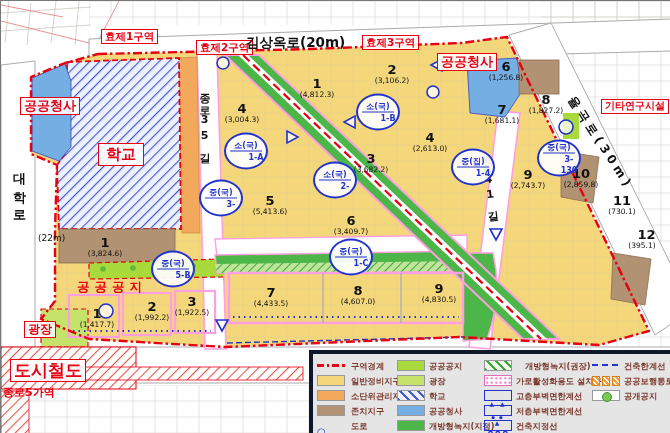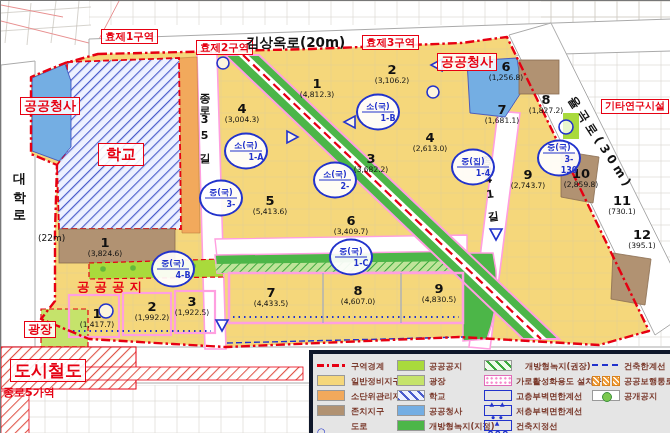--- a/index.html
+++ b/index.html
@@ -271,21 +271,21 @@
       <div class="ba">(2,743.7)</div>
     </div>
     <div class="blk" style="left: 580px; top: 166px;">
       <div class="bn">10</div>
       <div class="ba">(2,859.8)</div>
     </div>
     <div class="blk" style="left: 621px; top: 193px;">
       <div class="bn">11</div>
       <div class="ba">(730.1)</div>
     </div>
-    <div class="blk" style="left: 641px; top: 227px;">
+    <div class="blk" style="left: 641px; top: 227px; text-align: right;">
       <div class="bn">12</div>
       <div class="ba">(395.1)</div>
     </div>
     <div class="blk" style="left: 104px; top: 235px;">
       <div class="bn">1</div>
       <div class="ba">(3,824.6)</div>
     </div>
     <div class="blk" style="left: 96px; top: 306px;">
       <div class="bn">1</div>
       <div class="ba">(1,417.7)</div>
@@ -309,21 +309,21 @@
     <div class="marker" style="left: 334px; top: 179px;">
       <div class="mt">소(국)</div>
       <div class="mb">2-</div>
     </div>
     <div class="marker" style="left: 220px; top: 197px;">
       <div class="mt">중(국)</div>
       <div class="mb">3-</div>
     </div>
     <div class="marker" style="left: 172px; top: 268px;">
       <div class="mt">중(국)</div>
-      <div class="mb">4-B</div>
+      <div class="mb">5-B</div>
     </div>
     <div class="marker" style="left: 350px; top: 256px;">
       <div class="mt">중(국)</div>
       <div class="mb">1-C</div>
     </div>
     <div class="marker" style="left: 472px; top: 142px; margin-top: 24px;">
       <div class="mt">중(집)</div>
       <div class="mb">1-4</div>
     </div>
     <div class="marker" style="left: 558px; top: 157px;">

